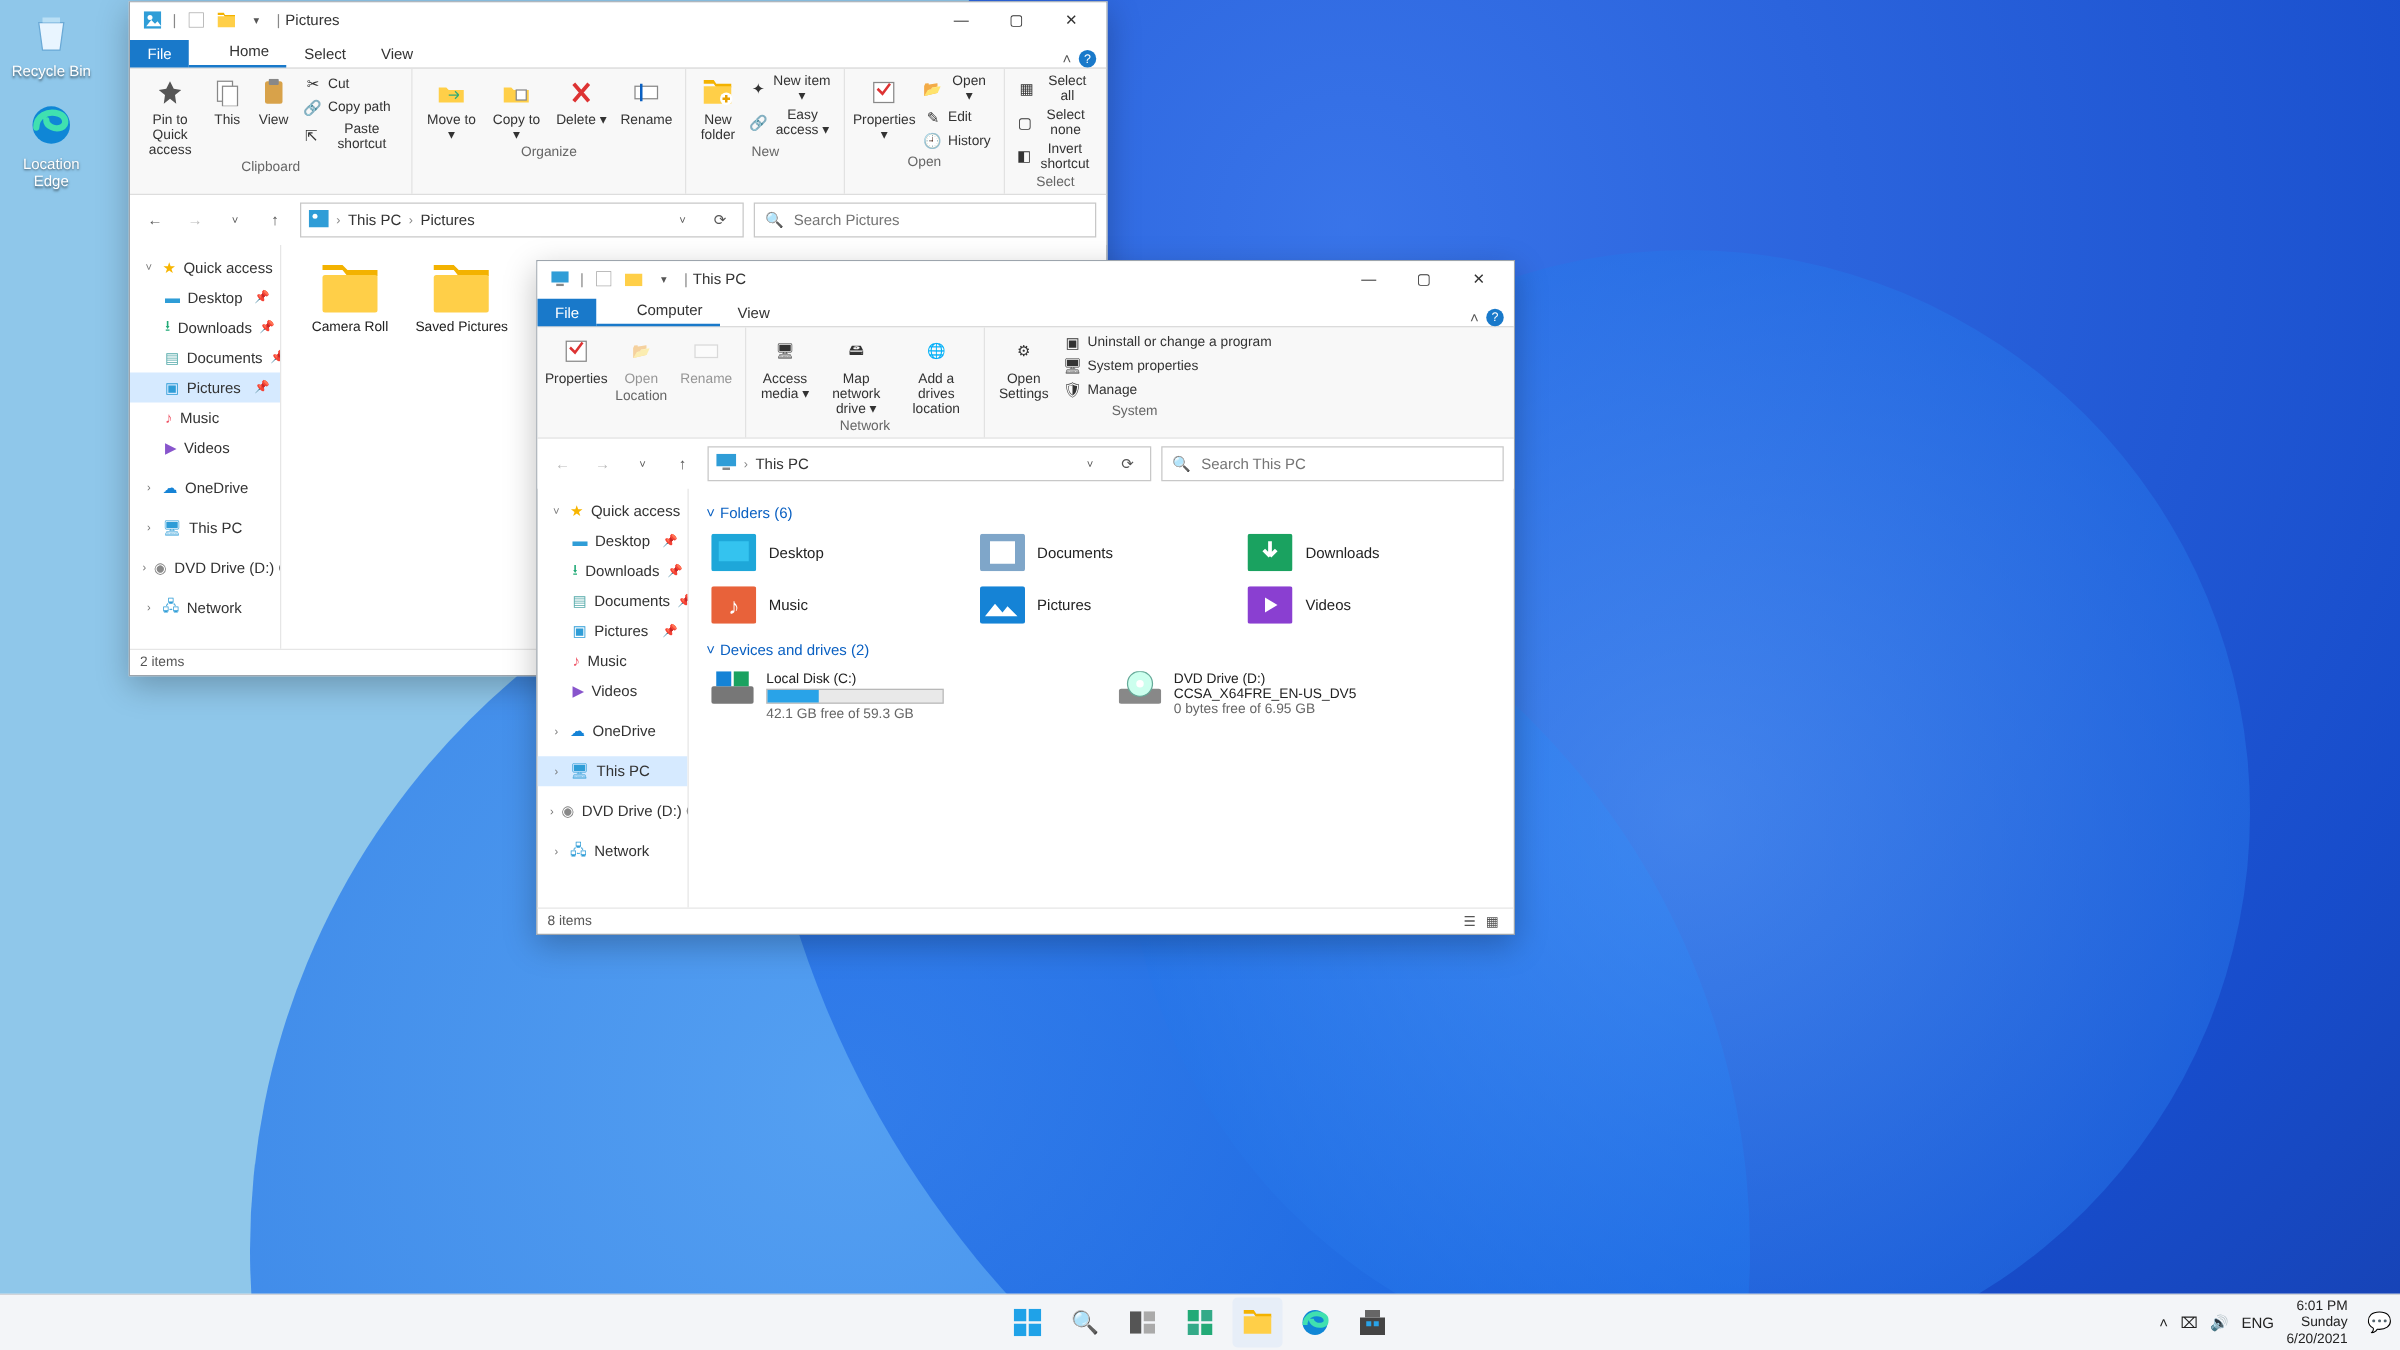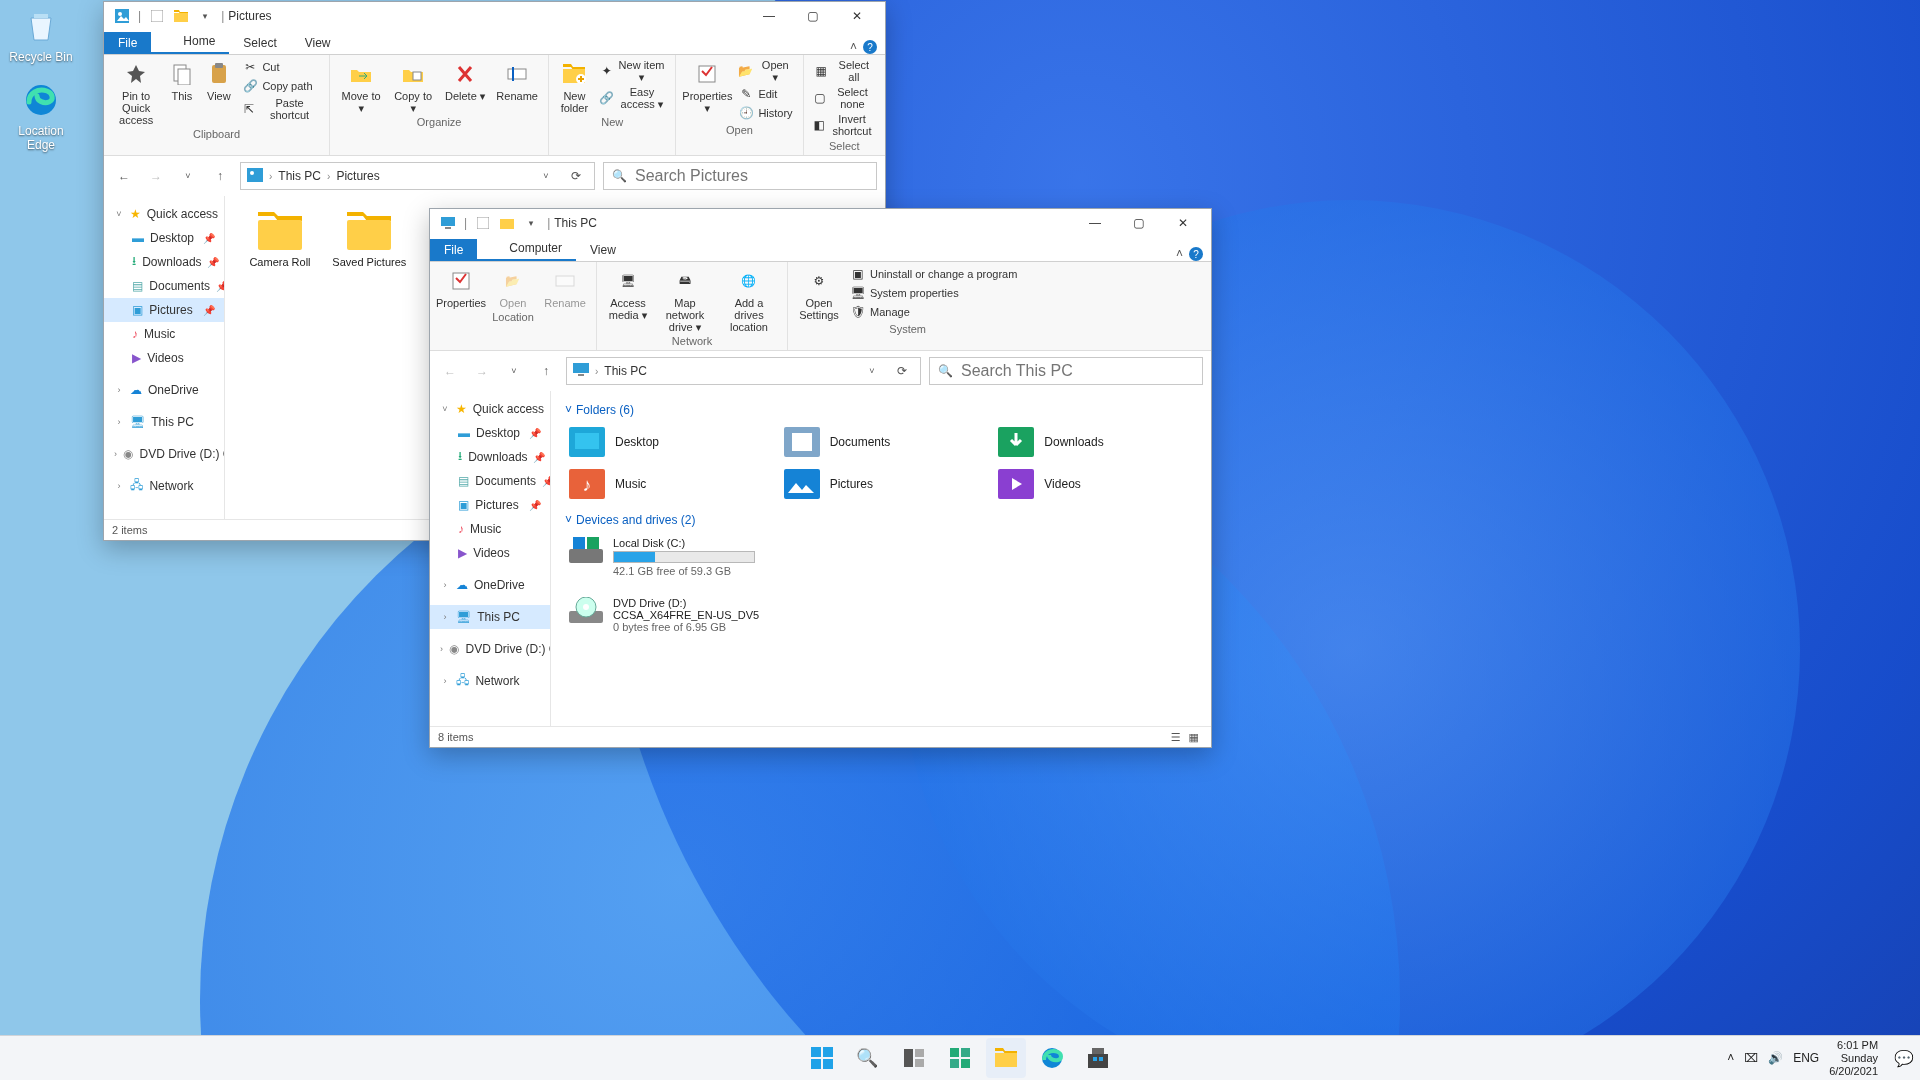--- a/index.html
+++ b/index.html
@@ -37,21 +37,21 @@
   .vbtn.small{width:auto;flex-direction:row;gap:4px;padding:1px 4px;}
   .vbtn.small .bic{width:16px;height:16px;margin:0;}
   .stack{display:flex;flex-direction:column;gap:1px;}
   
   .navrow{display:flex;align-items:center;gap:8px;padding:6px 8px;background:#fff;}
   .navbtn{width:24px;height:24px;display:flex;align-items:center;justify-content:center;color:#555;}
   .addr{flex:1;height:26px;border:1px solid #c8c8c8;display:flex;align-items:center;padding:0 6px;gap:6px;}
   .addr .crumb{font-size:12px;color:#333;}
   .addr .chev{color:#888;font-size:10px;}
   .search{width:256px;height:26px;border:1px solid #c8c8c8;display:flex;align-items:center;padding:0 8px;gap:6px;color:#888;}
-  .search input{border:0;outline:0;flex:1;font-size:16px;color:#333;background:transparent;}
+  .search input{border:0;outline:0;flex:1;font-size:12px;color:#333;background:transparent;}
   
   .body{flex:1;display:flex;min-height:0;}
   .tree{width:120px;min-width:120px;border-right:1px solid #e6e6e6;overflow:hidden;padding:6px 0;}
   .tree .node{display:flex;align-items:center;height:24px;padding-left:10px;gap:6px;font-size:12px;color:#333;white-space:nowrap;}
   .tree .node .tw{width:10px;color:#777;font-size:9px;display:inline-block;text-align:center;}
   .tree .node.child{padding-left:28px;}
   .tree .node.sel{background:#d6eaff;}
   .tree .pin{margin-left:auto;margin-right:8px;color:#888;font-size:10px;}
   .content{flex:1;overflow:auto;padding:12px;}
   .folder-item{display:inline-flex;flex-direction:column;align-items:center;width:78px;margin:4px;}
@@ -656,21 +656,21 @@
                 <path d="M14 9v12l10-6z" fill="#fff"></path>
               </svg>
               <span>Videos</span>
             </div>
         </div>
 
         <div class="section-head" style="margin-top:10px">
             <span>˅</span>
             <span>Devices and drives (2)</span>
           </div>
-        <div style="display:grid;grid-template-columns:repeat(1,1fr);gap:12px 20px">
+        <div style="display:grid;grid-template-columns:repeat(2,1fr);gap:12px 20px">
           <div class="drive">
             <svg class="dic" viewBox="0 0 34 28">
                 <rect y="12" width="34" height="14" rx="2" fill="#777"></rect>
                 <rect x="4" y="0" width="12" height="12" fill="#1583d6"></rect>
                 <rect x="18" y="0" width="12" height="12" fill="#1aa260"></rect>
               </svg>
             <div class="dinfo">
               <div>Local Disk (C:)</div>
               <div class="bar">
                   <div class="fill" style="width:29%"></div>

